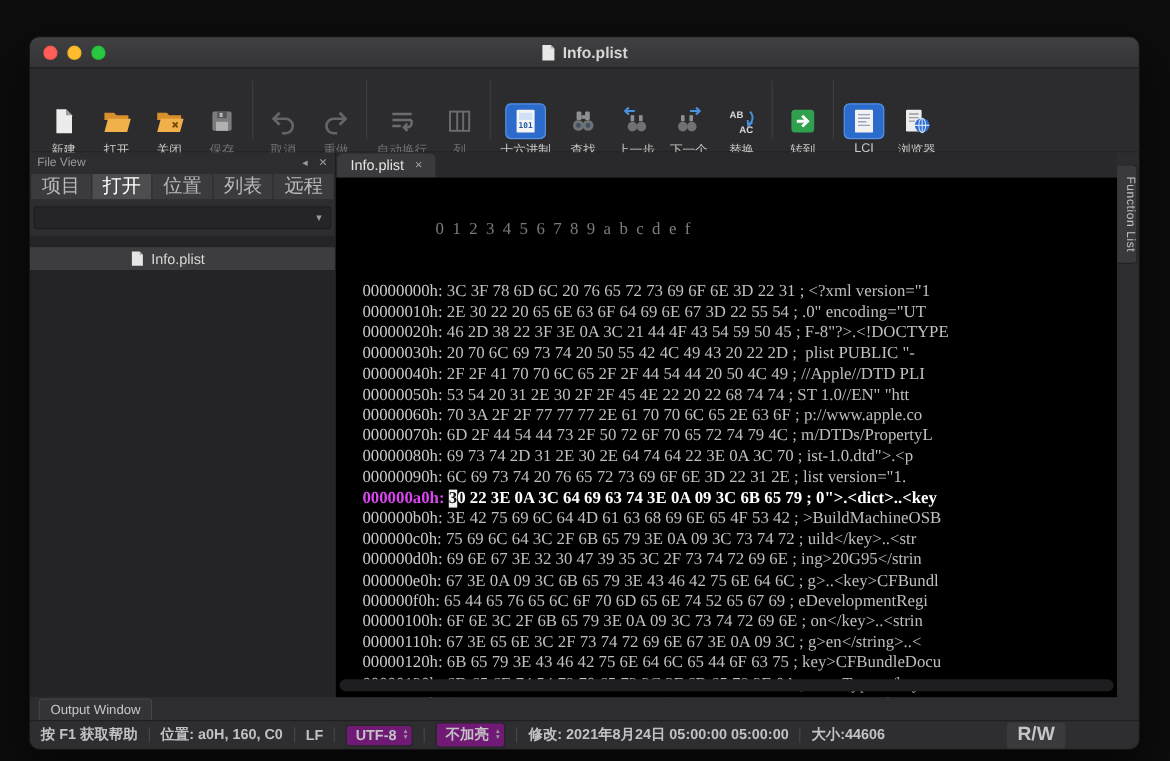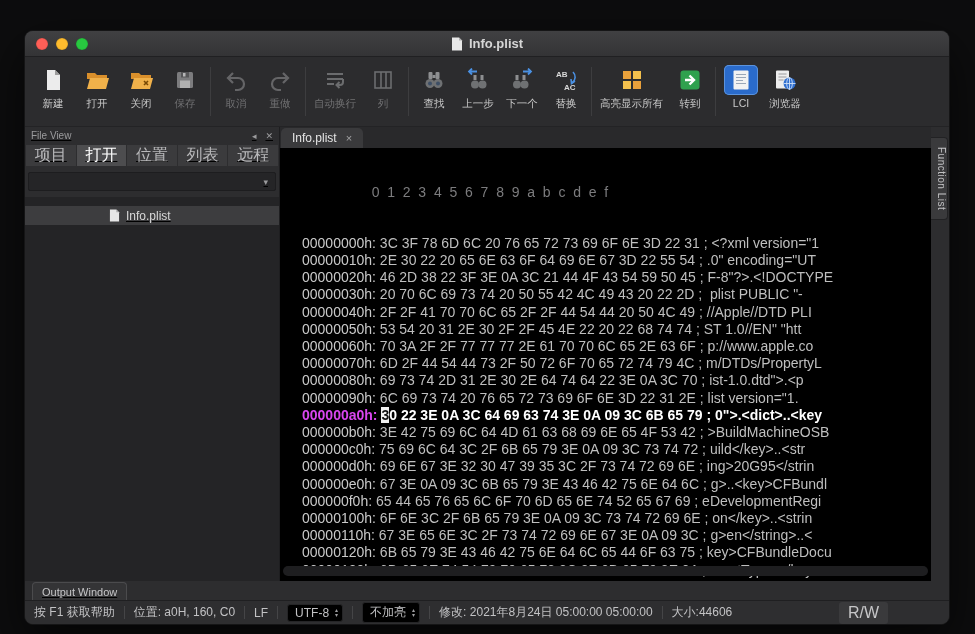--- a/index.html
+++ b/index.html
@@ -10,71 +10,71 @@
     box-shadow:0 18px 50px rgba(0,0,0,.65);display:flex;flex-direction:column;}
   
   .titlebar{height:26px;flex:none;background:linear-gradient(#404042,#343436);
     border-bottom:1px solid #202022;display:flex;align-items:center;position:relative;}
   .traffic{position:absolute;left:11px;top:0;height:100%;display:flex;align-items:center;gap:8px;}
   .tl-dot{width:12px;height:12px;border-radius:50%;display:inline-block;box-shadow:inset 0 0 1px rgba(0,0,0,.45);}
   .title-wrap{margin:0 auto;display:flex;align-items:center;gap:6px;color:#d6d6d6;font-size:13px;font-weight:bold;}
   
   .toolbar{height:70px;flex:none;background:#2c2c2e;border-bottom:1px solid #232325;
     display:flex;align-items:flex-start;padding:6px 4px 0 6px;}
-  .tb-btn{display:flex;flex-direction:column;align-items:center;gap:2px;padding:2px 5px;min-width:40px;}
+  .tb-btn{display:flex;flex-direction:column;align-items:center;gap:2px;padding:2px 5px;min-width:40px;margin-top:21px;}
   .icon-box{width:34px;height:30px;border-radius:5px;display:flex;align-items:center;justify-content:center;}
   .tb-btn.active .icon-box{background:#2a6bcb;box-shadow:0 0 0 1px #5b93dd inset;}
   .tb-label{font-size:10.5px;color:#c9c9c9;white-space:nowrap;}
   .tb-btn.disabled .tb-label{color:#707072;}
   .tb-btn.disabled .icon-box{opacity:.85;}
   .tb-sep{width:1px;align-self:stretch;margin:4px 3px 10px;background:#3d3d3f;}
   
   .main{flex:1;display:flex;min-height:0;}
   
-  .sidebar{width:255px;flex:none;background:#2d2d2f;border-right:1px solid #1e1e20;display:flex;flex-direction:column;text-decoration:underline;}
+  .sidebar{width:255px;flex:none;background:#2d2d2f;border-right:1px solid #1e1e20;display:flex;flex-direction:column;}
   .sb-header{height:17px;display:flex;justify-content:space-between;align-items:center;padding:0 6px;font-size:10px;color:#9b9b9d;}
   .sb-header-btns{display:flex;gap:9px;color:#9b9b9d;font-size:9px;}
   .sb-tabs{display:flex;gap:1px;padding:1px;}
   .sb-tab{flex:1;height:21px;background:#3b3b3d;color:#b9b9bb;font-size:16px;display:flex;align-items:center;justify-content:center;}
   .sb-tab.active{background:#4d4d4f;color:#fff;}
   .sb-dropdown{height:19px;margin:5px 3px 6px;background:#252527;border:1px solid #1d1d1f;border-radius:2px;
     display:flex;align-items:center;justify-content:flex-end;padding-right:7px;color:#9b9b9d;font-size:9px;}
   .sb-filelist{flex:1;background:#242426;}
   .file-row{height:19px;margin-top:9px;background:#3d3d3f;display:flex;align-items:center;gap:6px;
     padding-left:84px;color:#d8d8d8;font-size:12px;}
   .file-ico{display:flex;align-items:center;}
   
   .editor{flex:1;display:flex;flex-direction:column;min-width:0;background:#29292b;}
   .editor-tabbar{height:21px;flex:none;display:flex;align-items:flex-end;padding-left:1px;background:#29292b;}
   .editor-tab{height:20px;background:#3a3a3c;border-radius:5px 5px 0 0;display:flex;align-items:center;gap:9px;
     padding:0 11px;font-size:12px;color:#e4e4e4;}
   .tab-close{color:#a2a2a4;font-size:11px;}
-  .hex-area{flex:1;background:#000;position:relative;font-family:Liberation Sans, sans-serif;
+  .hex-area{flex:1;background:#000;position:relative;font-family:Liberation Serif, serif;
     font-size:14px;line-height:17.2px;white-space:pre;overflow:hidden;padding:2px 0 0 6px;color:#bfbfbf;}
   .col-header{color:#7c7c7e;padding-left:11ch;line-height:16px;}
   .hex-row{color:#bfbfbf;}
   .hex-row .addr{color:#cacaca;margin-left:16px;}
   .hex-row.selected{color:#fff;font-weight:bold;}
   .hex-row.selected .addr{color:#d946ef;}
   .cursor{background:#f2f2f2;color:#111;}
   .hscroll{position:absolute;left:3px;right:3px;bottom:5px;height:10px;background:#1e1e20;border-radius:5px;}
   
   .right-strip{width:18px;flex:none;background:#2d2d2f;position:relative;}
   .vtab{position:absolute;top:10px;left:0;width:17px;padding:9px 0;background:#3a3a3c;border:1px solid #222224;
     border-left:none;border-radius:0 4px 4px 0;writing-mode:vertical-rl;font-size:10px;color:#c2c2c4;
     text-align:center;letter-spacing:.5px;}
   
-  .bottom-tabs{height:19px;flex:none;background:#2d2d2f;display:flex;align-items:flex-end;padding-left:7px;text-decoration:underline;}
+  .bottom-tabs{height:19px;flex:none;background:#2d2d2f;display:flex;align-items:flex-end;padding-left:7px;}
   .output-tab{height:18px;background:#343436;border:1px solid #4b4b4d;border-bottom:none;border-radius:4px 4px 0 0;
     padding:0 9px;display:flex;align-items:center;font-size:11px;color:#c6c6c8;}
   .statusbar{height:24px;flex:none;background:#2e2e30;border-top:1px solid #1f1f21;display:flex;align-items:center;
-    font-size:12px;color:#c2c2c4;padding:0 9px;}
+    font-size:12px;color:#c2c2c4;padding:0 9px;font-weight:bold;}
   .sb-item{white-space:nowrap;}
   .sb-sep{width:1px;height:13px;background:#454547;margin:0 9px;flex:none;}
-  .sb-select{display:flex;align-items:center;gap:6px;background:#000000;border:1px solid #252527;border-radius:3px;
+  .sb-select{display:flex;align-items:center;gap:6px;background:#701a75;border:1px solid #252527;border-radius:3px;
     padding:1px 4px 1px 7px;white-space:nowrap;}
   .spin{display:flex;flex-direction:column;color:#9c9c9e;font-size:6px;line-height:5px;}
   .rw-badge{margin-left:auto;margin-right:52px;background:#3a3a3c;border-radius:3px;padding:2px 9px;font-size:16px;color:#c6c6c8;}
 </style>
 </head>
 <body>
 
 <div class="window">
 
   <div class="titlebar">
@@ -167,20 +167,30 @@
       <div class="tb-btn disabled">
         <div class="icon-box">
           <svg viewBox="0 0 24 24" width="24" height="24">
             <rect x="4" y="4" width="16" height="16" fill="none" stroke="#77787a" stroke-width="1.6"></rect>
             <path d="M10 4v16M15 4v16" stroke="#77787a" stroke-width="1.6"></path>
           </svg>
         </div>
         <div class="tb-label">列</div>
       </div>
       <div class="tb-sep"></div>
+      <div class="tb-btn active">
+        <div class="icon-box">
+          <svg viewBox="0 0 24 24" width="24" height="24">
+            <rect x="4.5" y="2.5" width="15" height="19" rx="1" fill="#f4f4f4"></rect>
+            <rect x="6.5" y="5" width="11" height="6" fill="#cfe0f7"></rect>
+            <text x="12" y="17.5" font-size="6.5" font-weight="bold" fill="#1d56a8" text-anchor="middle" font-family="DejaVu Sans Mono, monospace">101</text>
+          </svg>
+        </div>
+        <div class="tb-label">十六进制</div>
+      </div>
       <div class="tb-btn">
         <div class="icon-box">
           <svg viewBox="0 0 24 24" width="26" height="24">
             <rect x="6.5" y="4" width="4" height="7" rx="1" fill="#8e8f91"></rect>
             <rect x="13.5" y="4" width="4" height="7" rx="1" fill="#8e8f91"></rect>
             <rect x="10.5" y="7" width="3" height="3" fill="#8e8f91"></rect>
             <circle cx="8" cy="15.5" r="4.5" fill="#6f7173"></circle>
             <circle cx="16" cy="15.5" r="4.5" fill="#6f7173"></circle>
             <circle cx="8" cy="15.5" r="2" fill="#3e4f66"></circle>
             <circle cx="16" cy="15.5" r="2" fill="#3e4f66"></circle>
@@ -217,31 +227,20 @@
           <svg viewBox="0 0 24 24" width="28" height="24">
             <text x="2" y="9" font-size="8" fill="#d8d8d8" font-weight="bold" font-family="Liberation Sans, sans-serif">AB</text>
             <text x="10" y="22" font-size="8" fill="#d8d8d8" font-weight="bold" font-family="Liberation Sans, sans-serif">AC</text>
             <path d="M19 4c3 3 3 8-1 11" fill="none" stroke="#4a90e2" stroke-width="1.6"></path>
             <path d="M21 13l-3.5 2.5L17 11" fill="none" stroke="#4a90e2" stroke-width="1.6"></path>
           </svg>
         </div>
         <div class="tb-label">替换</div>
       </div>
       <div class="tb-sep"></div>
-      <div class="tb-btn">
-        <div class="icon-box">
-          <svg viewBox="0 0 24 24" width="26" height="24">
-            <rect x="3" y="3" width="8" height="8" fill="#e9a13b"></rect>
-            <rect x="13" y="3" width="8" height="8" fill="#f3c04d"></rect>
-            <rect x="3" y="13" width="8" height="8" fill="#f3c04d"></rect>
-            <rect x="13" y="13" width="8" height="8" fill="#e9a13b"></rect>
-          </svg>
-        </div>
-        <div class="tb-label">高亮显示所有</div>
-      </div>
       <div class="tb-btn">
         <div class="icon-box">
           <svg viewBox="0 0 24 24" width="24" height="24">
             <rect x="2.5" y="2.5" width="19" height="19" rx="3" fill="#2fa14e"></rect>
             <path d="M7 12h8" stroke="#fff" stroke-width="2.4"></path>
             <path d="M11.5 7.5L16 12l-4.5 4.5" fill="none" stroke="#fff" stroke-width="2.4"></path>
           </svg>
         </div>
         <div class="tb-label">转到</div>
       </div>

